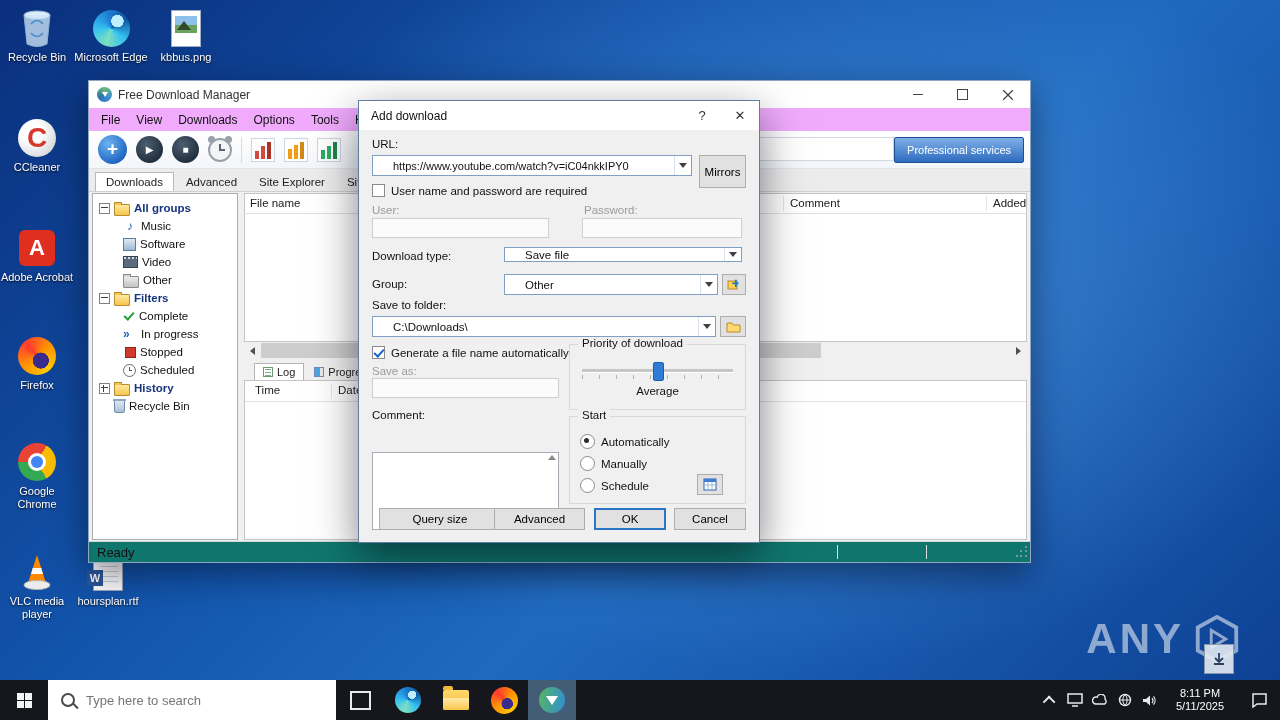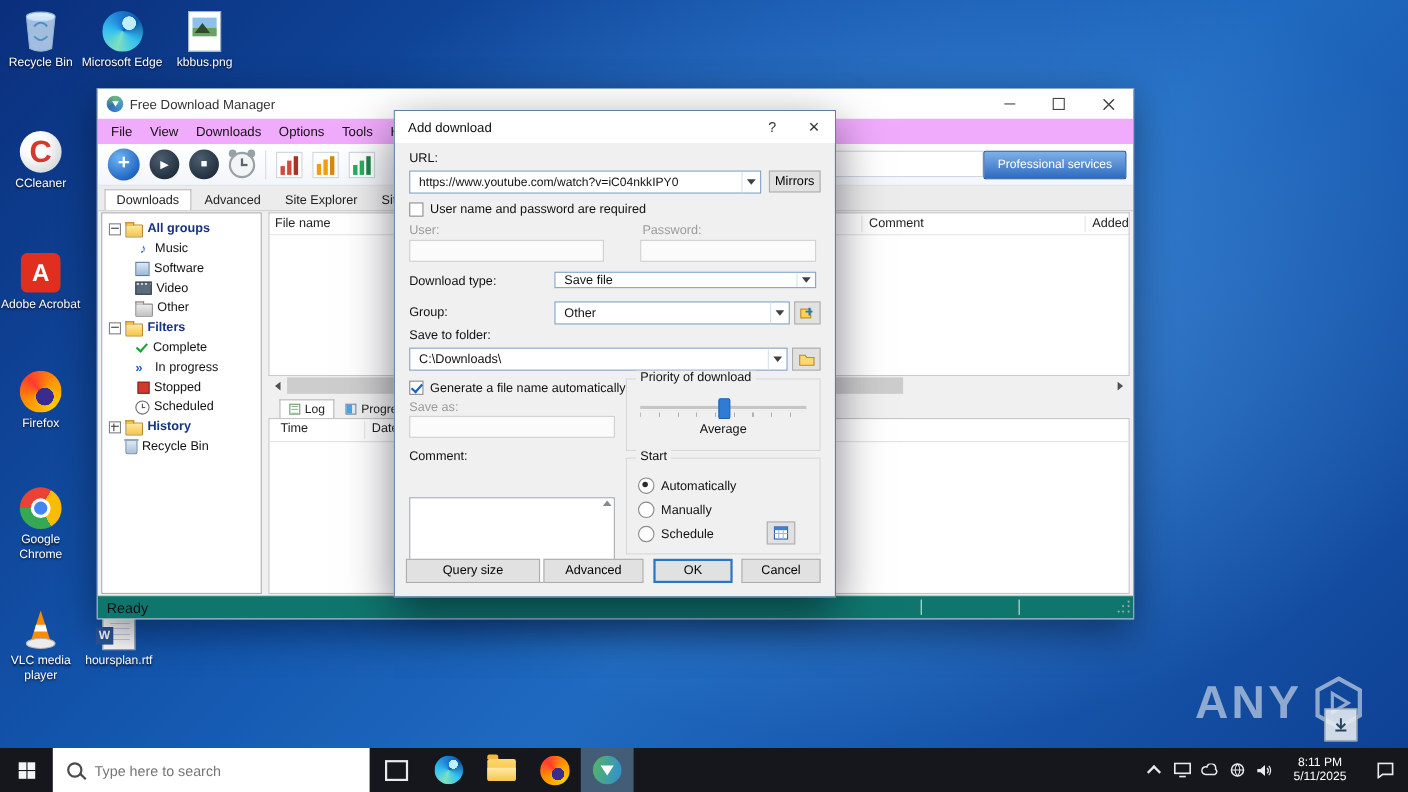--- a/index.html
+++ b/index.html
@@ -118,21 +118,21 @@
 
   
   .dlg{position:absolute;left:358px;top:100px;width:400px;height:441px;background:#f0f0f0;
     border:1px solid #5f7f9f;box-shadow:0 14px 40px rgba(0,0,20,.5);font-size:11.5px;color:#111;}
   .dtbar{height:29px;background:#fff;display:flex;align-items:center;padding-left:12px;font-size:12px;}
   .dtbar .dtitle{flex:1;}
   .dctl{width:38px;height:29px;display:flex;align-items:center;justify-content:center;color:#333;font-size:13px;}
   .w32btn{background:#e1e1e1;border:1px solid #adadad;display:flex;align-items:center;justify-content:center;box-sizing:border-box;color:#000;}
   .okbtn{border:2px solid #2a76c6;}
   .combo{background:#fff;border:1px solid #7fa0c4;box-sizing:border-box;display:flex;align-items:center;}
-  .combo .val{flex:1;padding:0 8px;font-size:11px;white-space:nowrap;overflow:hidden;}
+  .combo .val{flex:1;padding:0 20px;font-size:11px;white-space:nowrap;overflow:hidden;}
   .combo .arr{width:16px;align-self:stretch;display:flex;align-items:center;justify-content:center;border-left:1px solid #d7e2ee;}
   .tri-d{width:0;height:0;border-left:4px solid rgba(0,0,0,0);border-right:4px solid rgba(0,0,0,0);border-top:5px solid #404040;}
   .fld{background:#fbfbfb;border:1px solid #cfcfcf;box-sizing:border-box;}
   .dis{color:#9b9b9b;}
   .chkbox{width:13px;height:13px;background:#fff;border:1px solid #8a8a8a;box-sizing:border-box;position:relative;flex:none;}
   .chkbox.checked::after{content:"";position:absolute;left:1px;top:2px;width:8px;height:4px;border-left:2px solid #1464c8;border-bottom:2px solid #1464c8;transform:rotate(-48deg);}
   .chkrow{display:flex;align-items:center;gap:6px;}
   .grp{position:absolute;border:1px solid #d8d8d8;box-sizing:border-box;}
   .legend{position:absolute;top:-8px;left:8px;background:#f0f0f0;padding:0 4px;}
   .radio{width:13px;height:13px;border:1px solid #8a8a8a;border-radius:50%;background:#fff;position:relative;flex:none;}
@@ -442,21 +442,21 @@
       <span class="dctl">✕</span>
     </div>
 
     <div class="a" style="left:13px;top:37px">URL:</div>
     <div class="combo a" style="left:13px;top:54px;width:320px;height:21px">
       <span class="val">https://www.youtube.com/watch?v=iC04nkkIPY0</span>
       <span class="arr">
           <span class="tri-d"></span>
         </span>
     </div>
-    <div class="w32btn a" style="left:340px;top:54px;width:47px;height:20px">Mirrors</div>
+    <div class="w32btn a" style="left:340px;top:54px;width:47px;height:33px">Mirrors</div>
 
     <div class="chkrow a" style="left:13px;top:83px">
       <span class="chkbox"></span>
       <span>User name and password are required</span>
     </div>
     <div class="a dis" style="left:13px;top:103px">User:</div>
     <div class="a dis" style="left:225px;top:103px">Password:</div>
     <div class="fld a" style="left:13px;top:117px;width:177px;height:20px"></div>
     <div class="fld a" style="left:223px;top:117px;width:160px;height:20px"></div>
 
@@ -532,21 +532,21 @@
       </div>
       <div class="w32btn" style="position:absolute;left:127px;top:57px;width:26px;height:21px">
         <svg width="14" height="13" viewBox="0 0 14 13">
           <rect x="1" y="1" width="12" height="11" fill="#fff" stroke="#2a5fae"></rect>
           <rect x="1" y="1" width="12" height="3" fill="#3f7fd0"></rect>
           <path d="M1 7 H13 M5 4 V12 M9 4 V12" stroke="#9cb8dc" stroke-width="1"></path>
         </svg>
       </div>
     </div>
 
-    <div class="w32btn a" style="left:10px;top:407px;width:122px;height:22px">Query size</div>
+    <div class="w32btn a" style="left:20px;top:407px;width:122px;height:22px">Query size</div>
     <div class="w32btn a" style="left:135px;top:407px;width:91px;height:22px">Advanced</div>
     <div class="w32btn okbtn a" style="left:235px;top:407px;width:72px;height:22px">OK</div>
     <div class="w32btn a" style="left:315px;top:407px;width:72px;height:22px">Cancel</div>
   </div>
 
   <div class="task">
     <div class="tstart">
       <span class="winlogo">
           <i></i>
           <i></i>

